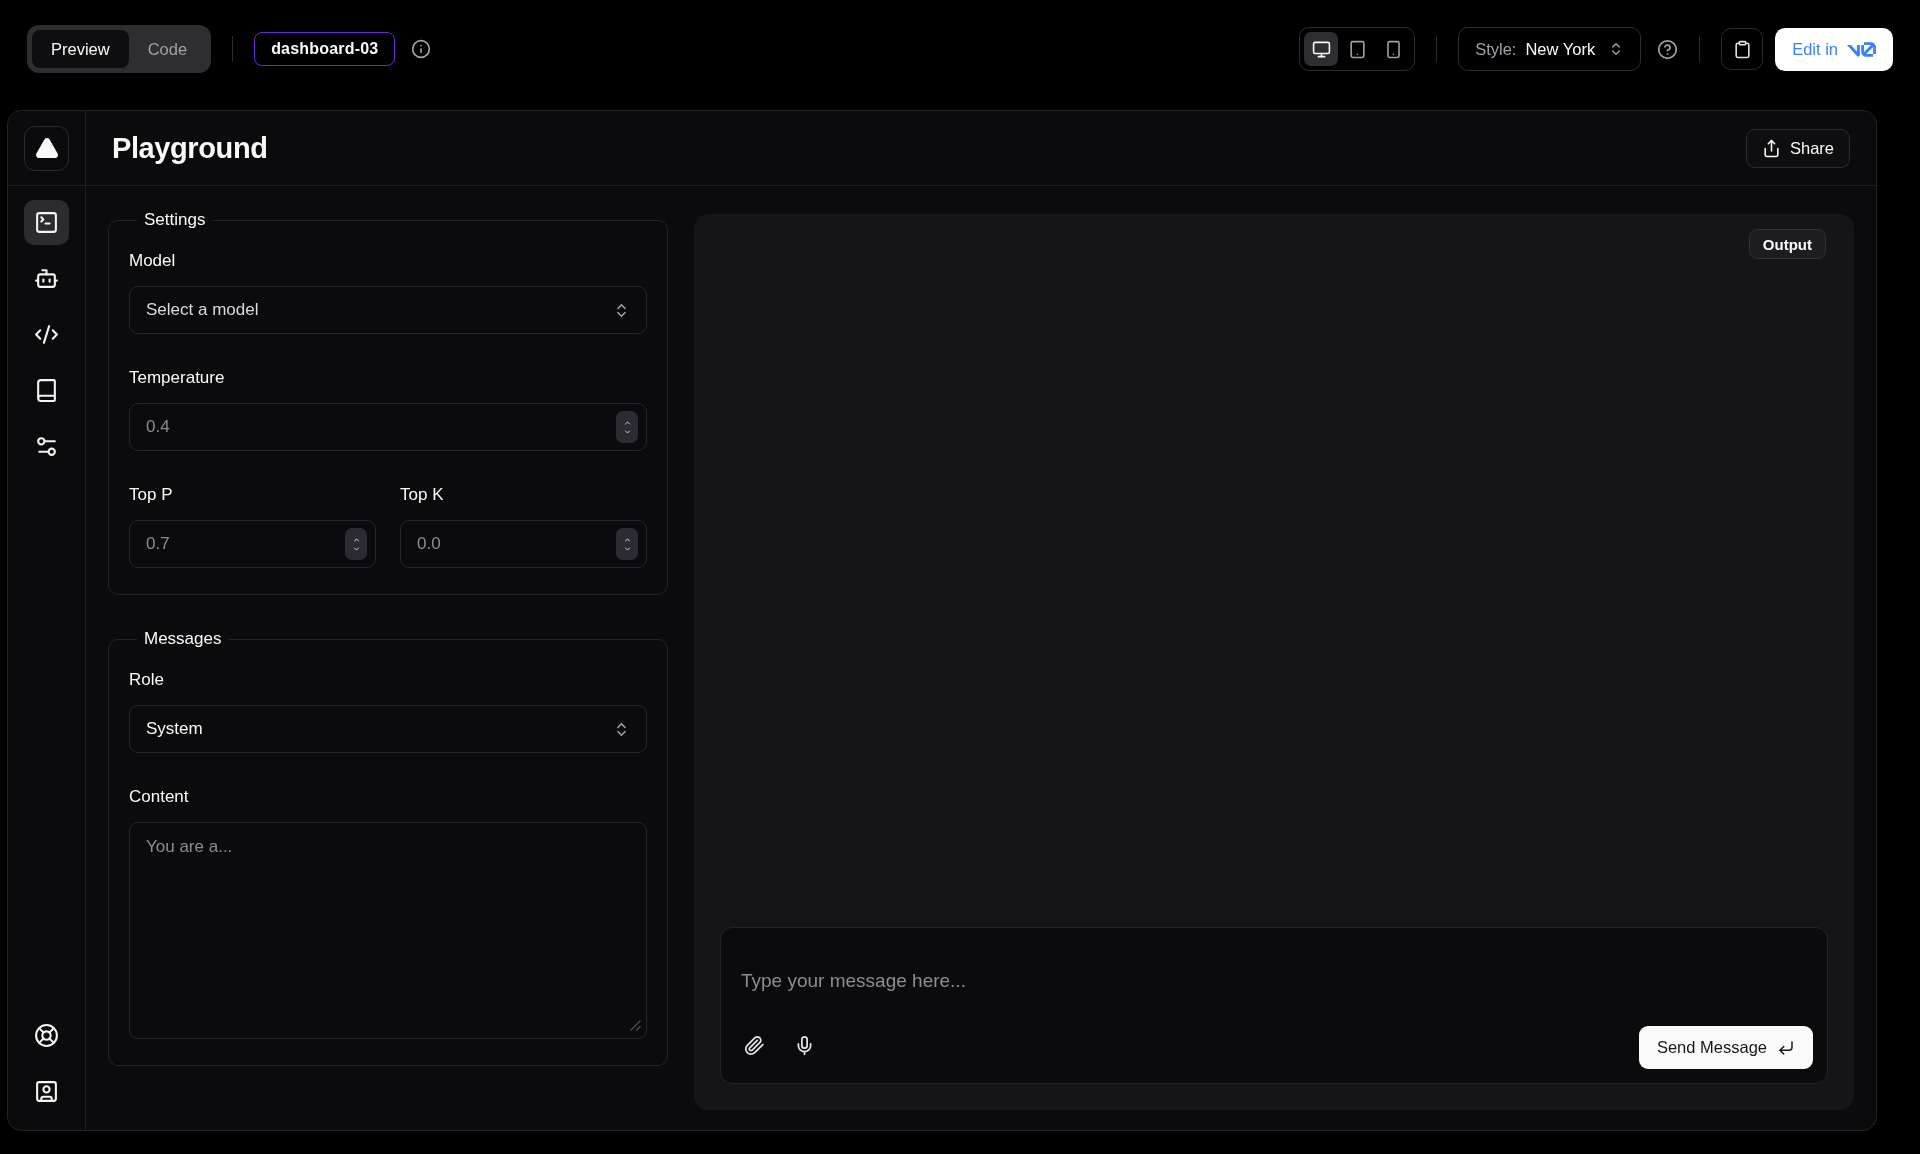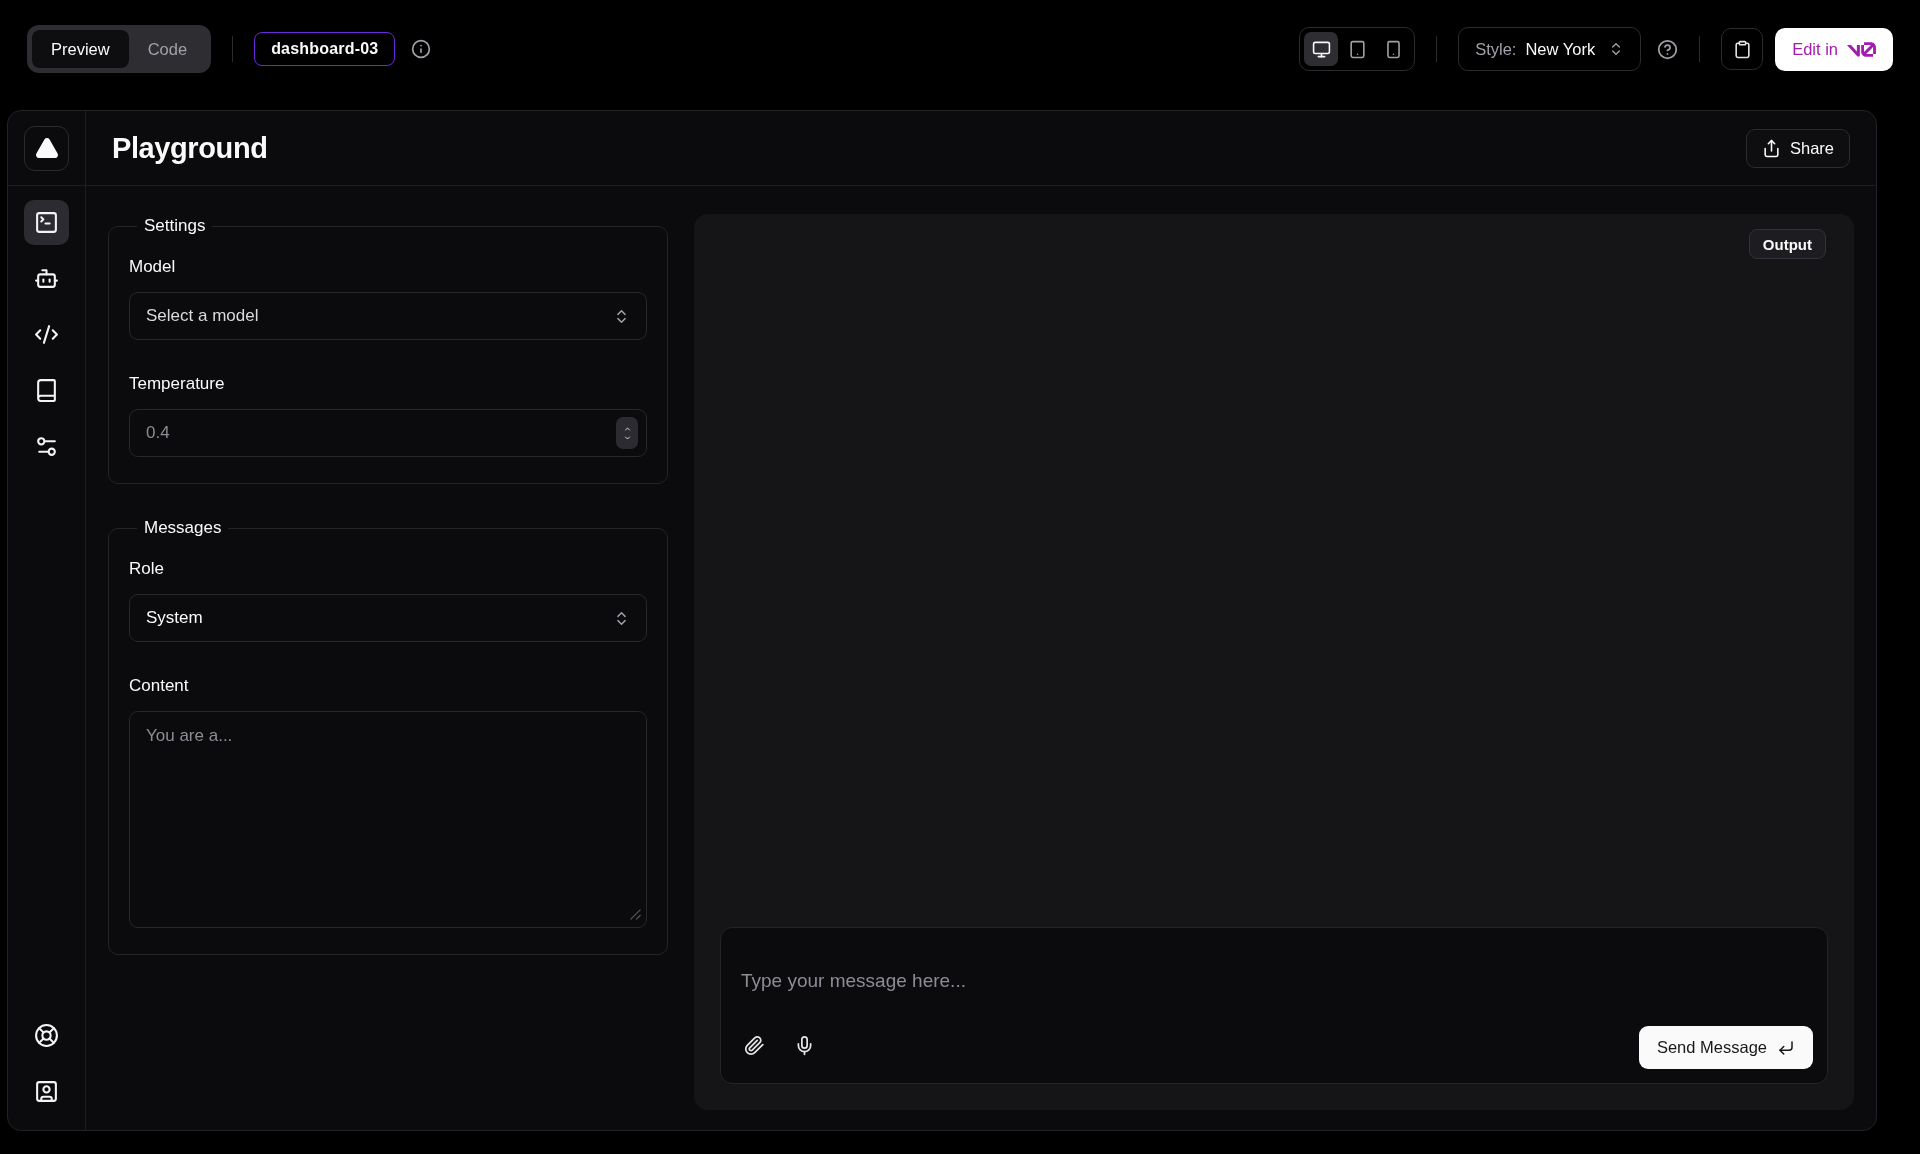--- a/index.html
+++ b/index.html
@@ -58,21 +58,21 @@
   .style-select .lbl { color:#a1a1aa; }
   .style-select .val { color:#fafafa; }
   .style-select .chev { color:#a1a1aa; margin-left:4px; }
 
   .sq-btn {
     width:42px; height:42px; border:1px solid #2b2b30; border-radius:10px;
     display:flex; align-items:center; justify-content:center; color:#e4e4e7;
   }
   .edit-btn {
     height:43px; margin-left:12px; padding:0 17px; border-radius:10px; background:#fff;
-    color:#a21caf; font-size:16.5px; font-weight:500; display:flex; align-items:center; gap:9px;text-align:right;
+    color:#3b82f6; font-size:16.5px; font-weight:500; display:flex; align-items:center; gap:9px;text-align:right;
   }
 
   
   .panel {
     position:absolute; left:7px; top:110px; width:1870px; height:1021px;
     background:#0b0b0d; border:1px solid #222227; border-radius:14px;
     display:flex; overflow:hidden;
   }
   .sidebar { width:78px; flex:none; border-right:1px solid #1e1e22; display:flex; flex-direction:column; }
   .sidebar-top {
@@ -102,21 +102,21 @@
     display:flex; align-items:center; gap:9px; font-size:16.5px; font-weight:500; color:#fafafa;
     background:#0e0e10;
   }
 
   .content { flex:1; display:flex; gap:26px; padding:18px 22px 20px; min-height:0; }
   .left-col { width:560px; flex:none; display:flex; flex-direction:column; }
 
   fieldset {
     border:1px solid #232329; border-radius:10px; padding:4px 20px 26px; min-inline-size:0;
   }
-  fieldset.settings { margin-top:12px; }
+  fieldset.settings { margin-top:6px; }
   fieldset.messages { margin-top:34px; }
   legend { font-size:17px; font-weight:500; color:#fafafa; padding:0 7px; margin-left:8px; }
   .field { margin-top:17px; }
   .field + .field, .field-row { margin-top:34px; }
   .field-row { display:flex; gap:24px; }
   .field-row .field { margin-top:0; flex:1; }
   .flabel { display:block; font-size:17px; font-weight:500; color:#fafafa; margin-bottom:15px; }
 
   .select-ctl {
     width:100%; height:48px; border:1px solid #26262b; border-radius:9px;
@@ -389,20 +389,50 @@
               <span class="spin">
                 <svg width="11" height="8" viewBox="0 0 24 24" fill="none" stroke="currentColor" stroke-width="3" stroke-linecap="round" stroke-linejoin="round">
                     <path d="m18 15-6-6-6 6"></path>
                   </svg>
                 <svg width="11" height="8" viewBox="0 0 24 24" fill="none" stroke="currentColor" stroke-width="3" stroke-linecap="round" stroke-linejoin="round">
                     <path d="m6 9 6 6 6-6"></path>
                   </svg>
               </span>
             </div>
           </div>
+          <div class="field-row">
+            <div class="field">
+              <label class="flabel">Top P</label>
+              <div class="num-wrap">
+                <input class="num-input" type="text" placeholder="0.7" style="">
+                <span class="spin">
+                  <svg width="11" height="8" viewBox="0 0 24 24" fill="none" stroke="currentColor" stroke-width="3" stroke-linecap="round" stroke-linejoin="round">
+                      <path d="m18 15-6-6-6 6"></path>
+                    </svg>
+                  <svg width="11" height="8" viewBox="0 0 24 24" fill="none" stroke="currentColor" stroke-width="3" stroke-linecap="round" stroke-linejoin="round">
+                      <path d="m6 9 6 6 6-6"></path>
+                    </svg>
+                </span>
+              </div>
+            </div>
+            <div class="field">
+              <label class="flabel">Top K</label>
+              <div class="num-wrap">
+                <input class="num-input" type="text" placeholder="0.0" style="">
+                <span class="spin">
+                  <svg width="11" height="8" viewBox="0 0 24 24" fill="none" stroke="currentColor" stroke-width="3" stroke-linecap="round" stroke-linejoin="round">
+                      <path d="m18 15-6-6-6 6"></path>
+                    </svg>
+                  <svg width="11" height="8" viewBox="0 0 24 24" fill="none" stroke="currentColor" stroke-width="3" stroke-linecap="round" stroke-linejoin="round">
+                      <path d="m6 9 6 6 6-6"></path>
+                    </svg>
+                </span>
+              </div>
+            </div>
+          </div>
         </fieldset>
 
         <fieldset class="messages">
           <legend>Messages</legend>
           <div class="field">
             <label class="flabel">Role</label>
             <button class="select-ctl">
               <span class="sel-value">System</span>
               <span class="chev">
                 <svg width="17" height="17" viewBox="0 0 24 24" fill="none" stroke="currentColor" stroke-width="2" stroke-linecap="round" stroke-linejoin="round">

